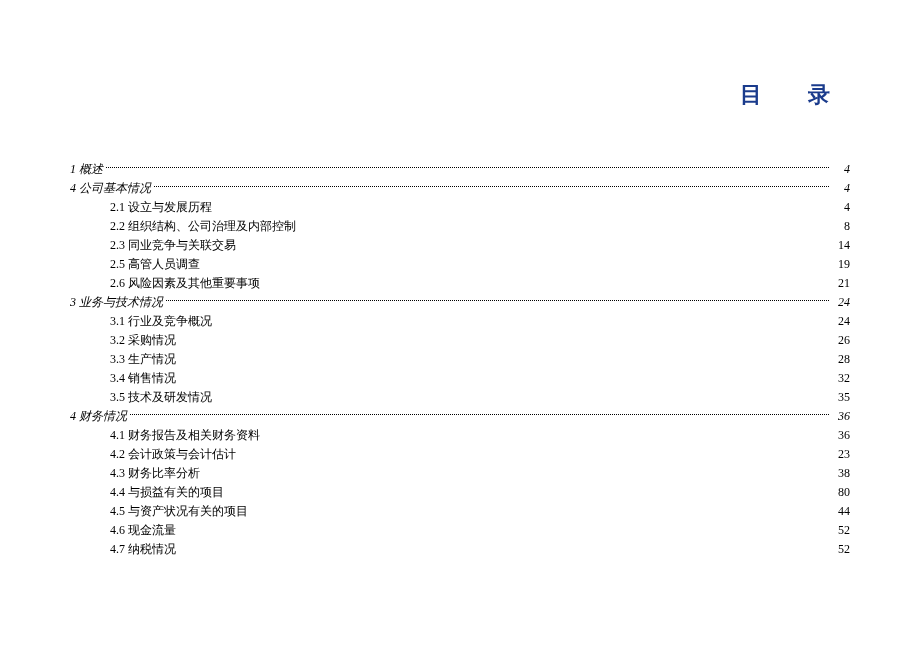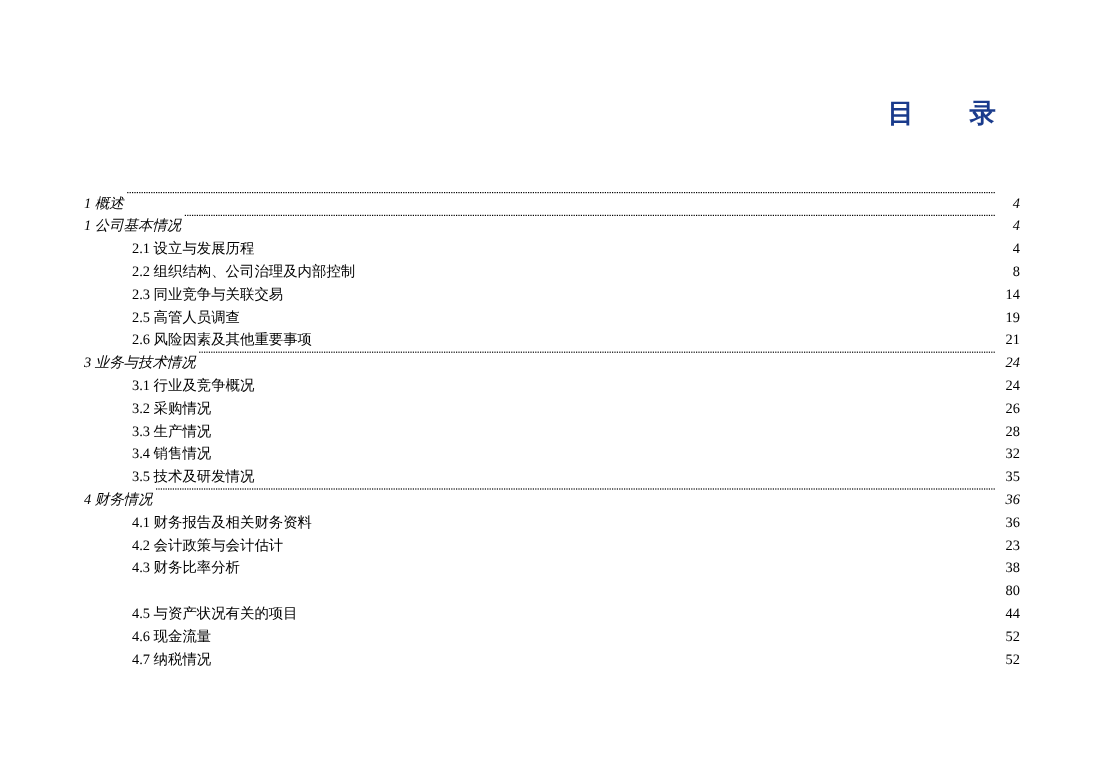--- a/index.html
+++ b/index.html
@@ -23,21 +23,21 @@
       margin-bottom: 50px;
       font-family: "SimHei", "黑体", sans-serif;
     }
     .toc {
       font-size: 12px;
       line-height: 1.5;
       color: #000;
     }
     .toc-row {
       display: flex;
-      align-items: flex-start;
+      align-items: center;
       margin-bottom: 1px;
     }
     .toc-label {
       white-space: nowrap;
       flex-shrink: 0;
     }
     .toc-dots {
       flex: 1;
       border-bottom: 1px dotted #000;
       margin: 0 3px 3px 3px;
@@ -66,21 +66,21 @@
 
 <h1 class="title">目 录</h1>
 
 <div class="toc" id="toc-container">
     <div class="toc-row level-1">
       <span class="toc-label">1 概述</span>
       <span class="toc-dots"></span>
       <span class="toc-page">4</span>
     </div>
     <div class="toc-row level-1">
-      <span class="toc-label">1 公司基本情况</span>
+      <span class="toc-label">4 公司基本情况</span>
       <span class="toc-dots"></span>
       <span class="toc-page">4</span>
     </div>
     <div class="toc-row level-2">
       <span class="toc-label">2.1 设立与发展历程</span>
       <span class="toc-spacer"></span>
       <span class="toc-page">4</span>
     </div>
     <div class="toc-row level-2">
       <span class="toc-label">2.2 组织结构、公司治理及内部控制</span>
@@ -146,20 +146,21 @@
       <span class="toc-label">4.2 会计政策与会计估计</span>
       <span class="toc-spacer"></span>
       <span class="toc-page">23</span>
     </div>
     <div class="toc-row level-2">
       <span class="toc-label">4.3 财务比率分析</span>
       <span class="toc-spacer"></span>
       <span class="toc-page">38</span>
     </div>
     <div class="toc-row level-2">
+      <span class="toc-label">4.4 与损益有关的项目</span>
       <span class="toc-spacer"></span>
       <span class="toc-page">80</span>
     </div>
     <div class="toc-row level-2">
       <span class="toc-label">4.5 与资产状况有关的项目</span>
       <span class="toc-spacer"></span>
       <span class="toc-page">44</span>
     </div>
     <div class="toc-row level-2">
       <span class="toc-label">4.6 现金流量</span>

